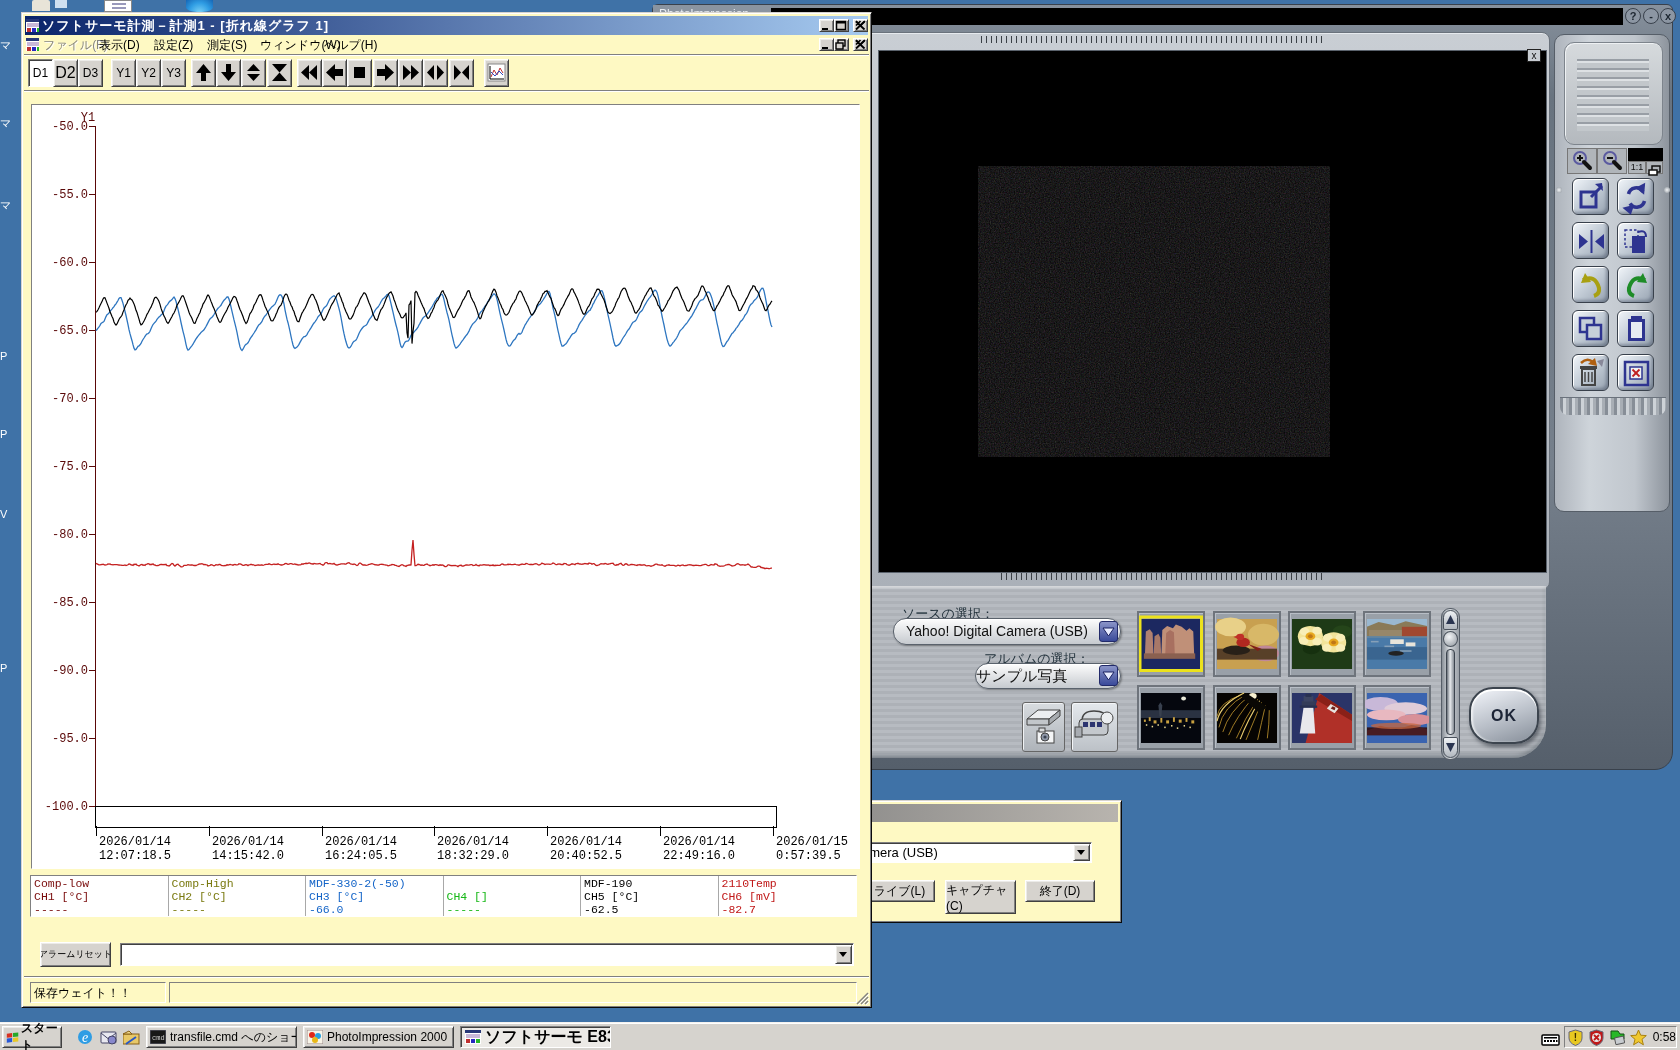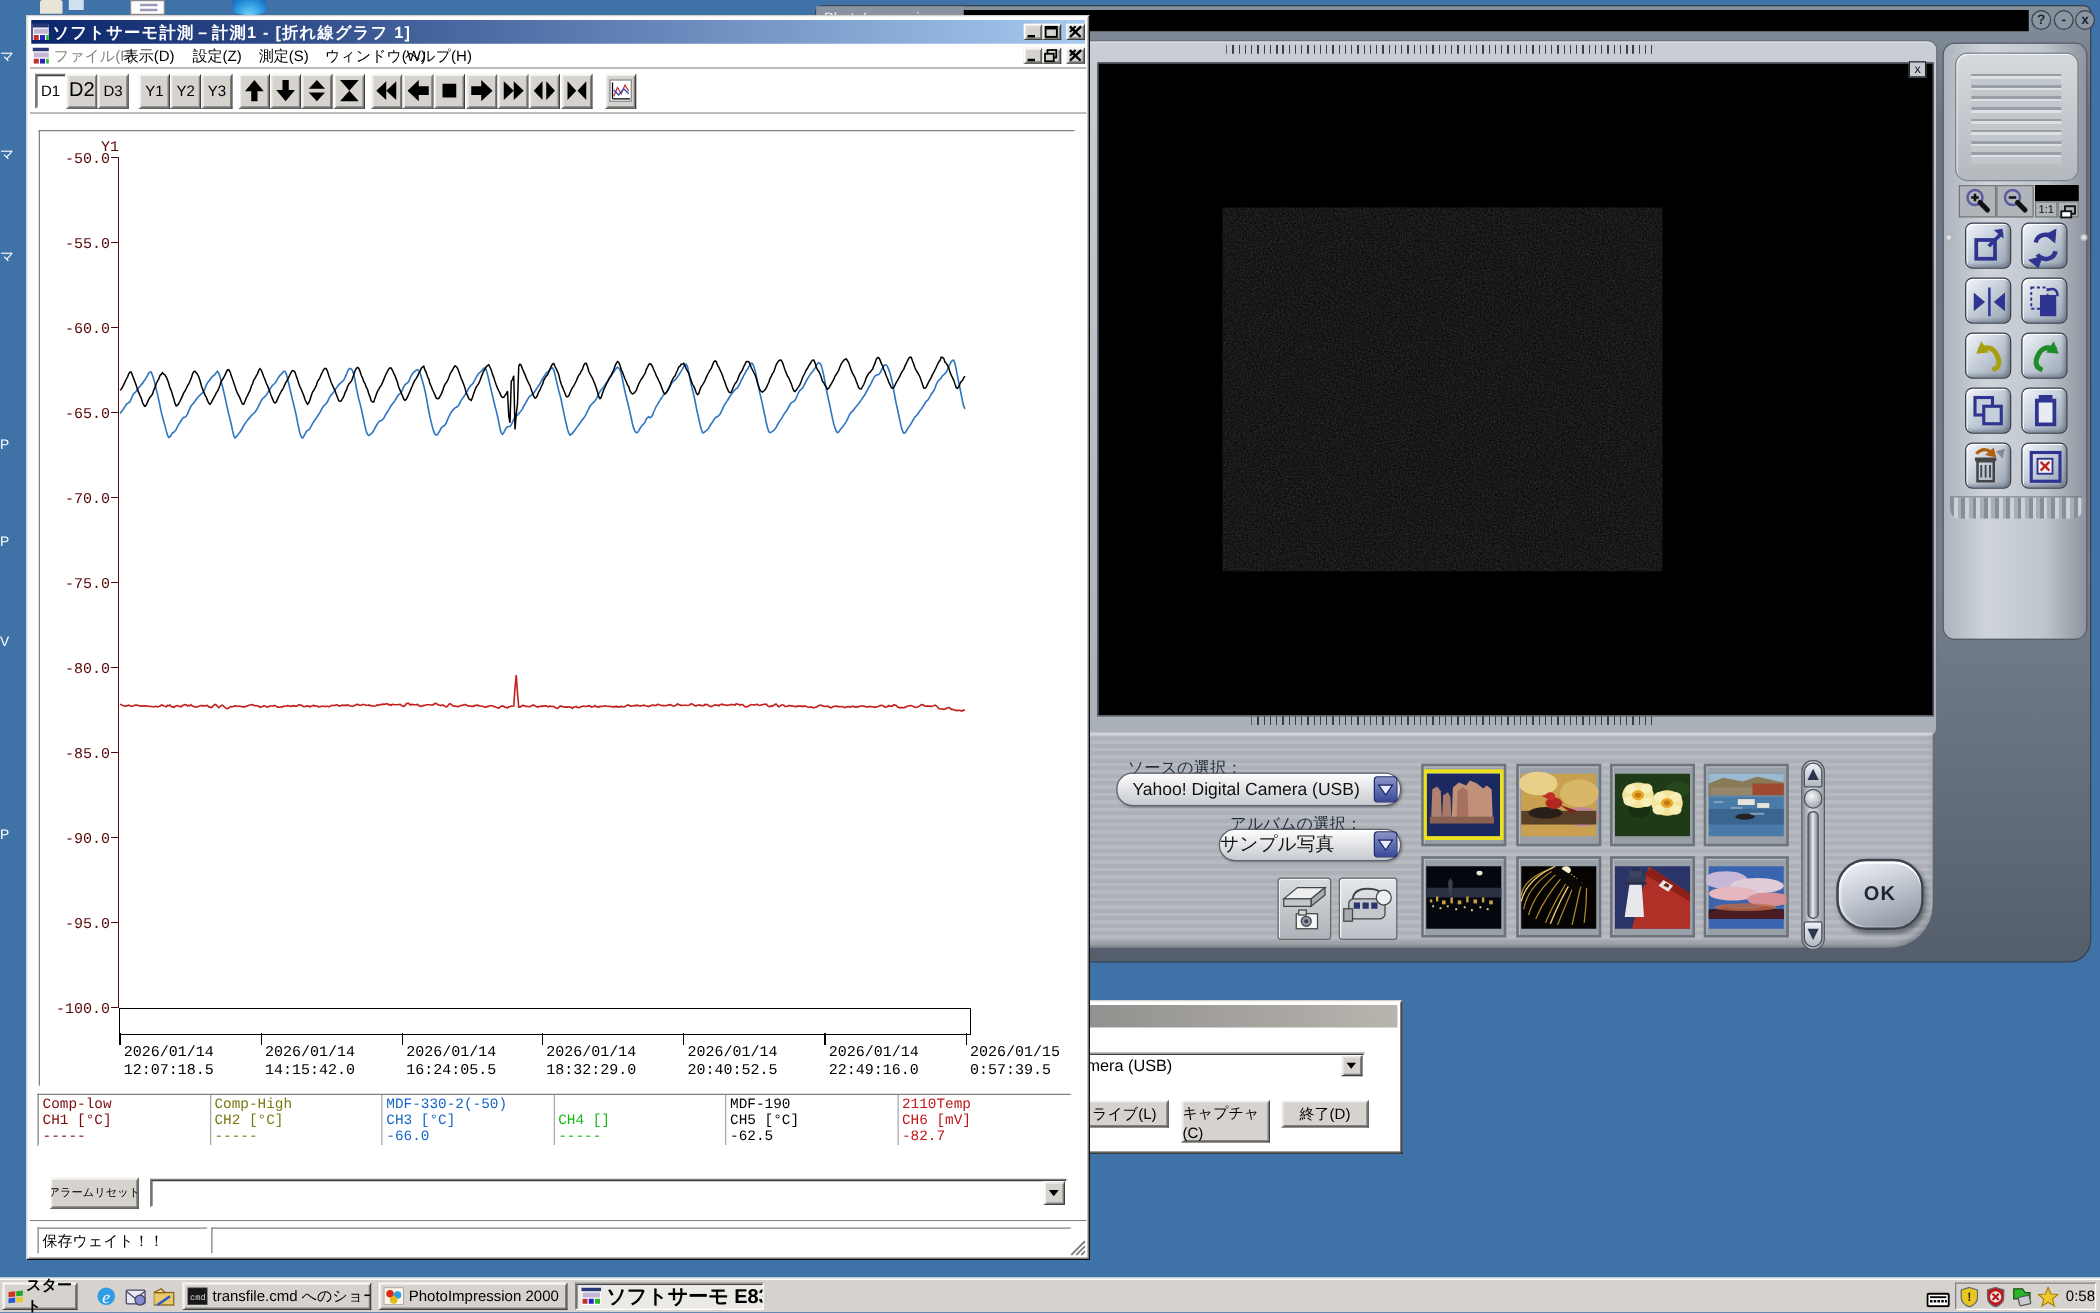--- a/index.html
+++ b/index.html
@@ -1,17 +1,17 @@
 <!DOCTYPE html>
 <html><head><meta charset="utf-8"><style>
 *{margin:0;padding:0;box-sizing:border-box}
 html,body{width:1680px;height:1050px;overflow:hidden}
 body{background:#3f72a7;font-family:"Liberation Sans",sans-serif;position:relative}
 .abs{position:absolute}
-.win98{background:#ffffff;border:1px solid;border-color:#d6d3ce #0a0a0a #0a0a0a #d6d3ce;box-shadow:inset 1px 1px 0 #fff,inset -1px -1px 0 #808080}
+.win98{background:#fef9c3;border:1px solid;border-color:#d6d3ce #0a0a0a #0a0a0a #d6d3ce;box-shadow:inset 1px 1px 0 #fff,inset -1px -1px 0 #808080}
 .raised{background:#d6d3ce;border:1px solid;border-color:#fff #404040 #404040 #fff;box-shadow:inset 1px 1px 0 #ecebe8,inset -1px -1px 0 #808080}
 .sunken{background:#fff;border:1px solid;border-color:#808080 #fff #fff #808080;box-shadow:inset 1px 1px 0 #404040}
 .tbtn{background:#d6d3ce;border:1px solid;border-color:#fff #404040 #404040 #fff;box-shadow:inset 1px 1px 0 #ecebe8,inset -1px -1px 0 #808080;display:flex;align-items:center;justify-content:center}
 </style></head>
 <body>
 
 <div class="abs" style="left:32px;top:0;width:18px;height:11px;background:#e8e4d8;border-radius:2px 2px 0 0"></div>
 <div class="abs" style="left:55px;top:0;width:12px;height:8px;background:#cfe0f0"></div>
 <div class="abs" style="left:104px;top:0;width:28px;height:12px;background:#fff;border:1px solid #888"></div>
 <div class="abs" style="left:112px;top:3px;width:14px;height:2px;background:#99b"></div>

